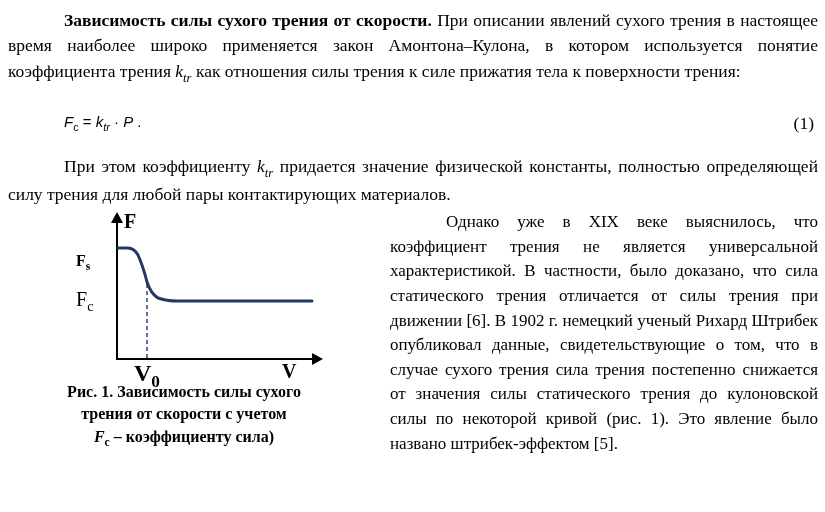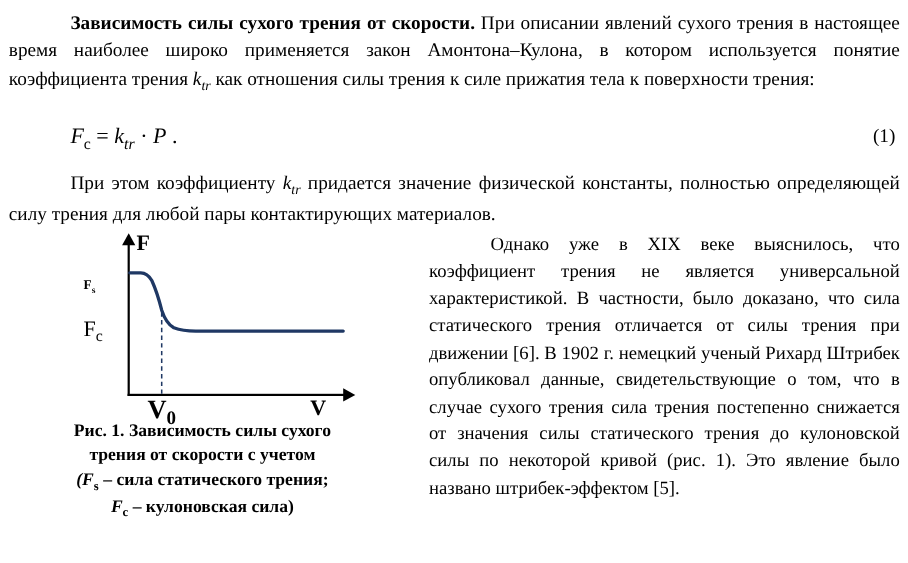--- a/index.html
+++ b/index.html
@@ -53,22 +53,22 @@
     position: absolute;
     left: 8px;
     top: 113px;
     width: 810px;
     height: 30px;
   }
   .formula {
     position: absolute;
     left: 56px;
     top: 0;
-    font-size: 20px;
-    font-family: Liberation Serif, serif;
+    font-size: 15px;
+    font-family: Liberation Sans, sans-serif;
   }
   .formula .it { font-style: italic; }
   .eqnum {
     position: absolute;
     right: 4px;
     top: 0;
     font-size: 17.5px;
   }
 
   .para2 {
@@ -137,21 +137,21 @@
     position: absolute;
     left: 228px;
     top: 150px;
     font-size: 20px;
     font-weight: bold;
   }
   .lbl-Fs {
     position: absolute;
     left: 22px;
     top: 42px;
-    font-size: 12px;
+    font-size: 16px;
     font-weight: bold;
   }
   .lbl-Fc {
     position: absolute;
     left: 22px;
     top: 78px;
     font-size: 20px;
     font-weight: normal;
   }
   .lbl-V0 {
@@ -224,22 +224,21 @@
       <span class="lbl-F">F</span>
       <span class="lbl-V">V</span>
       <span class="lbl-Fs"><span>F</span><span class="subn">s</span></span>
       <span class="lbl-Fc"><span>F</span><span class="subn">c</span></span>
       <span class="lbl-V0"><span>V</span><span class="subn">0</span></span>
     </div>
 
     <div class="caption">
       <span class="cl">Рис. 1. Зависимость силы сухого</span>
       <span class="cl">трения от скорости с учетом</span>
-      <span class="cl"><i class="itb">(F</i><span class="subn">s</span><span> – сила статического трения;</span></span>
-      <span class="cl"><i class="itb">F</i><span class="subn">c</span><span> – кулоновская сила)</span></span>
+      <span class="cl"><i class="itb">F</i><span class="subn">c</span><span> – коэффициенту сила)</span></span>
     </div>
   </div>
 
   <div class="right-col">
     <p class="lead">Однако уже в XIX веке выяснилось, что коэффициент трения не является универсальной характеристикой. В частности, было доказано, что сила статического трения отличается от силы трения при движении [6]. В 1902 г. немецкий ученый Рихард Штрибек опубликовал данные, свидетельствующие о том, что в случае сухого трения сила трения постепенно снижается от значения силы статического трения до кулоновской силы по некоторой кривой (рис. 1). Это явление было названо штрибек-эффектом [5].</p>
   </div>
 
 </div>
 
 </body></html>

